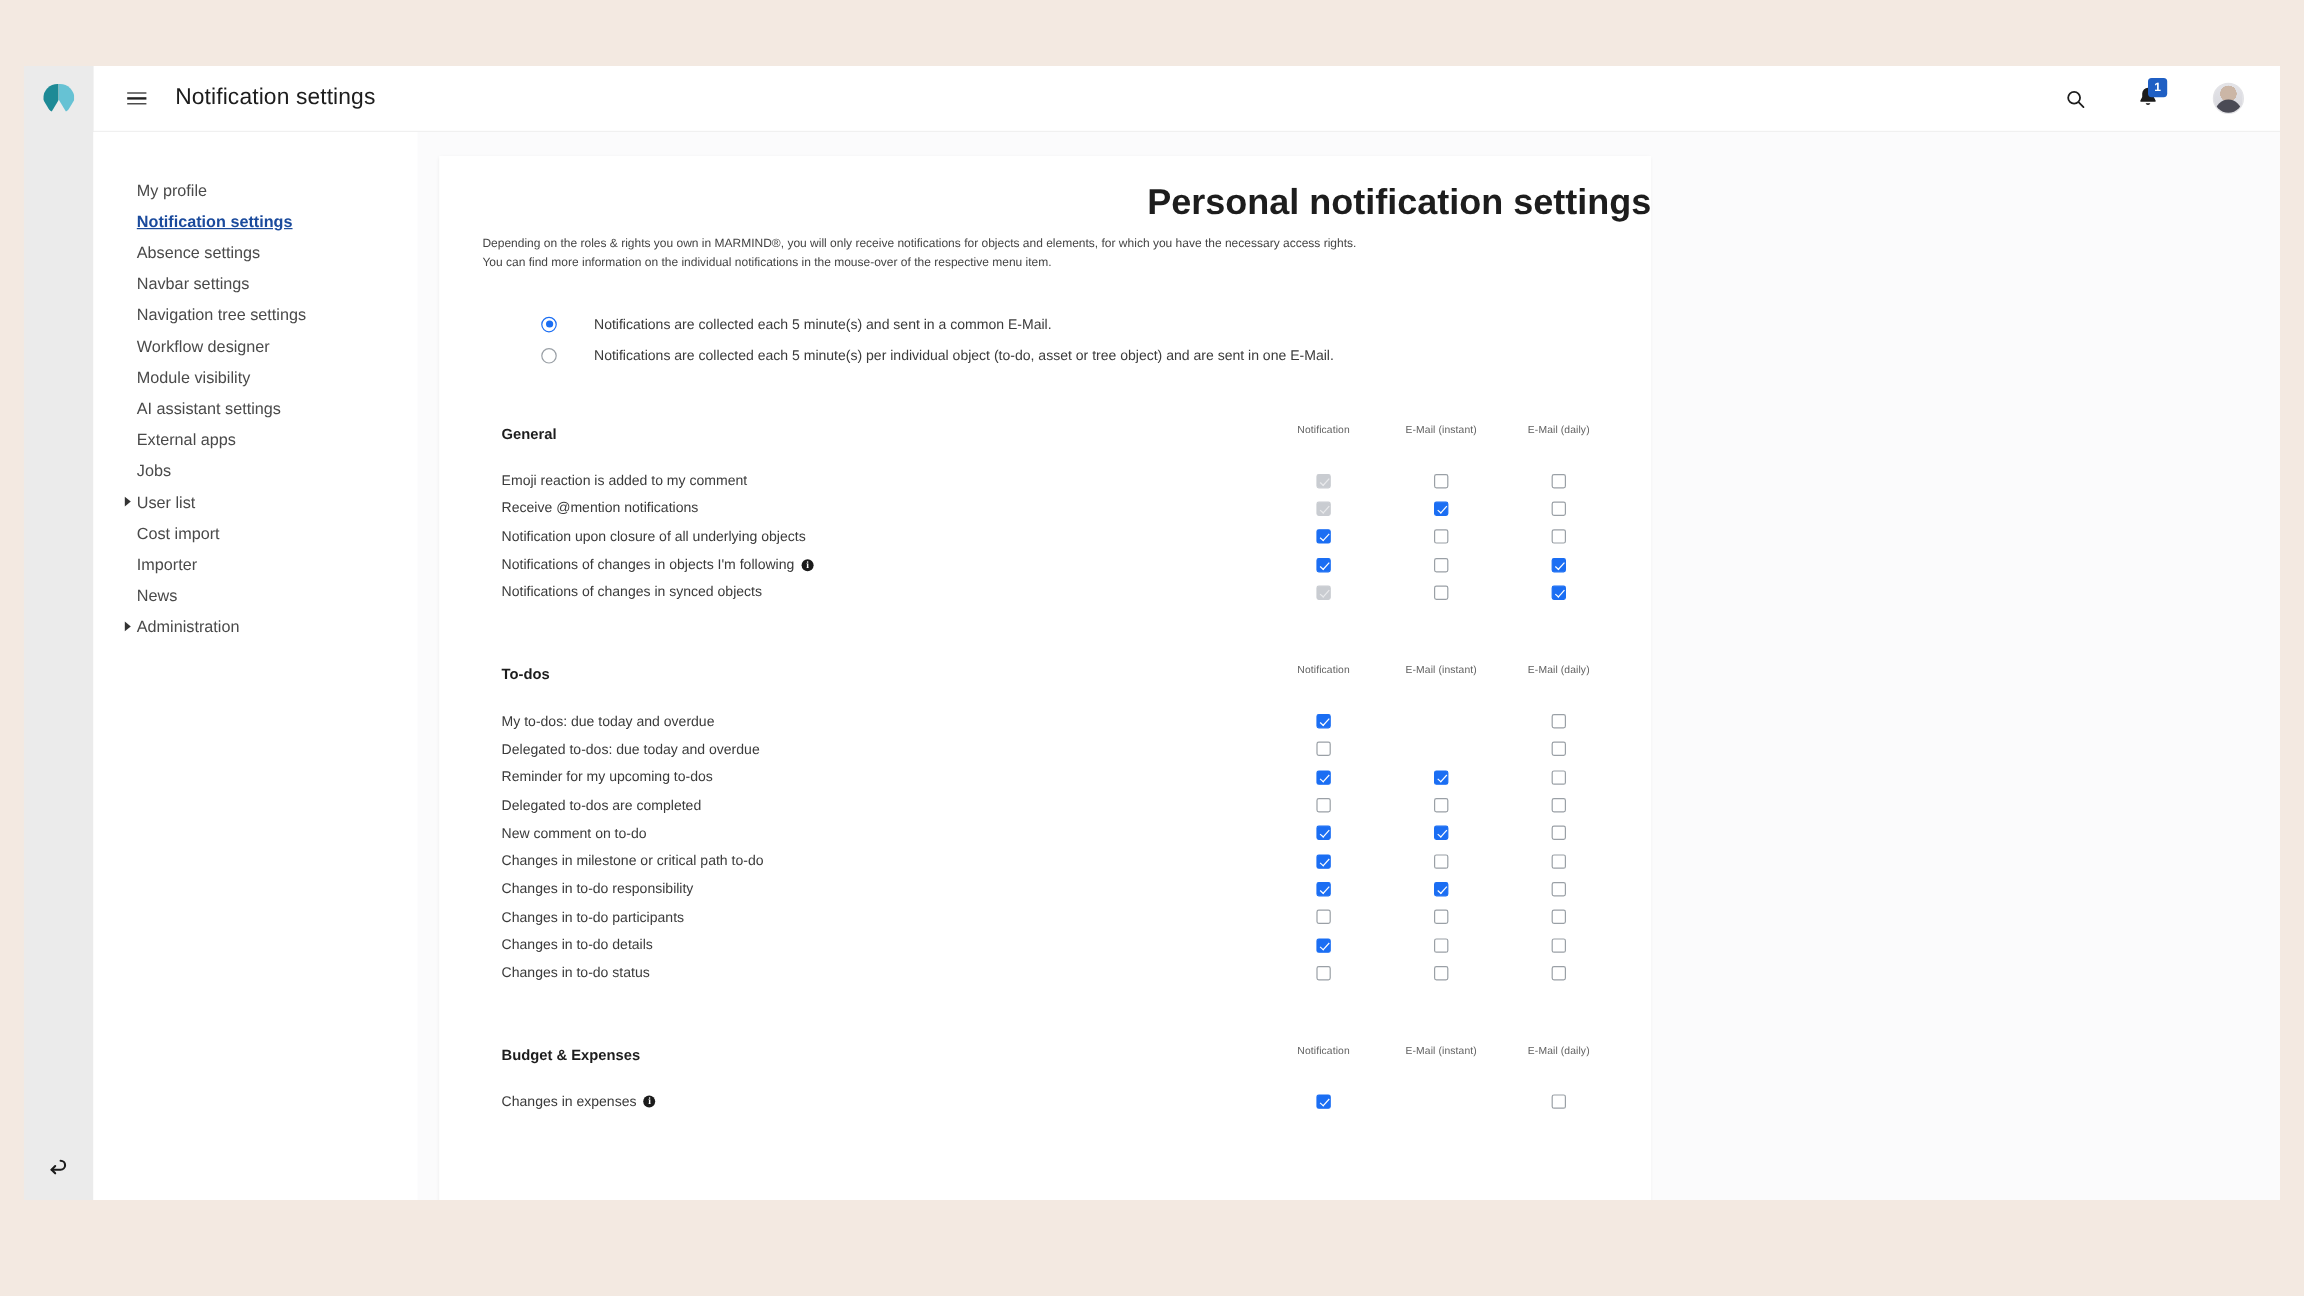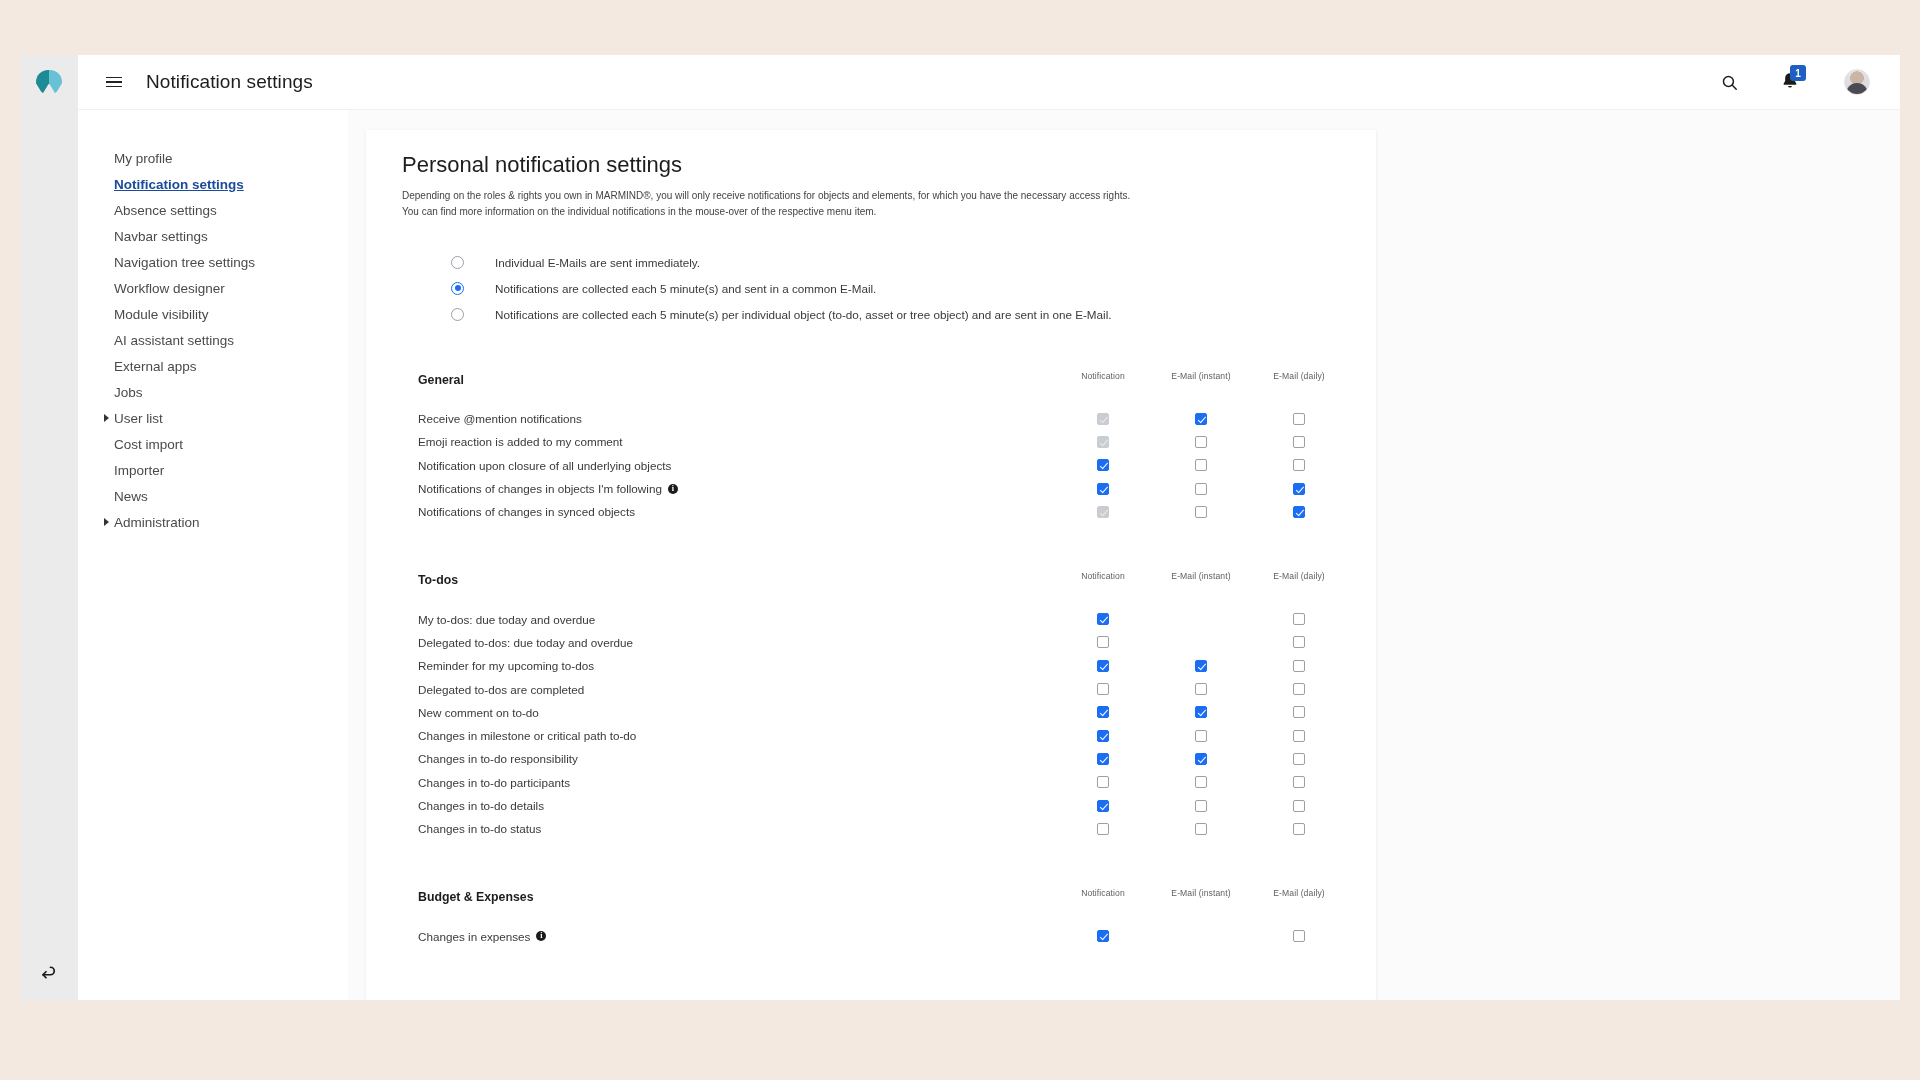--- a/index.html
+++ b/index.html
@@ -144,22 +144,23 @@
   }
   .card {
     position: absolute; left: 18px; top: 20px;
     width: 1010px; bottom: -30px;
     background: #ffffff;
     box-shadow: 0 1px 3px rgba(0,0,0,.08);
     padding: 22px 0 0 36px;
     overflow: hidden;
   }
   .page-title {
-    font-size: 22px; color: #1d1d1d; font-weight: 400;
+    font-size: 30px; color: #1d1d1d; font-weight: 700;
     margin: 0 0 10px 0;
+    text-align: right;
   }
   .page-desc {
     font-size: 10px; color: #444; line-height: 1.55;
     margin: 0 0 30px 0;
   }
 
   .section-head {
     font-size: 12.3px; font-weight: 700; color: #1d1d1d;
     margin: 0 0 6px 16px;
     position: relative;
@@ -355,24 +356,20 @@
       <div class="card">
 
         <h1 class="page-title">Personal notification settings</h1>
 
         <p class="page-desc">
           <span>Depending on the roles &amp; rights you own in MARMIND®, you will only receive notifications for objects and elements, for which you have the necessary access rights.</span><br>
           <span>You can find more information on the individual notifications in the mouse-over of the respective menu item.</span>
         </p>
 
         <div class="radio-list" id="radio-list">
-            <div class="radio-row">
-              <span class="radio"></span>
-              <span class="radio-label">Individual E-Mails are sent immediately.</span>
-            </div>
             <div class="radio-row">
               <span class="radio checked"></span>
               <span class="radio-label">Notifications are collected each 5 minute(s) and sent in a common E-Mail.</span>
             </div>
             <div class="radio-row">
               <span class="radio"></span>
               <span class="radio-label">Notifications are collected each 5 minute(s) per individual object (to-do, asset or tree object) and are sent in one E-Mail.</span>
             </div>
           </div>
 
@@ -381,44 +378,44 @@
               <div class="section-head-row">
                 <div class="section-head" style="margin: 0px 0px 0px 16px;">General</div>
                 <div class="col-headers">
                   <div class="col-head">Notification</div>
                   <div class="col-head">E-Mail (instant)</div>
                   <div class="col-head">E-Mail (daily)</div>
                 </div>
               </div>
               <div class="row">
                 <div class="row-label">
+                  <span>Emoji reaction is added to my comment</span>
+                </div>
+                <div class="row-boxes">
+                  <div class="box-cell">
+                    <span class="cb checked disabled"></span>
+                  </div>
+                  <div class="box-cell">
+                    <span class="cb"></span>
+                  </div>
+                  <div class="box-cell">
+                    <span class="cb"></span>
+                  </div>
+                </div>
+              </div>
+              <div class="row">
+                <div class="row-label">
                   <span>Receive @mention notifications</span>
                 </div>
                 <div class="row-boxes">
                   <div class="box-cell">
                     <span class="cb checked disabled"></span>
                   </div>
                   <div class="box-cell">
                     <span class="cb checked"></span>
-                  </div>
-                  <div class="box-cell">
-                    <span class="cb"></span>
-                  </div>
-                </div>
-              </div>
-              <div class="row">
-                <div class="row-label">
-                  <span>Emoji reaction is added to my comment</span>
-                </div>
-                <div class="row-boxes">
-                  <div class="box-cell">
-                    <span class="cb checked disabled"></span>
-                  </div>
-                  <div class="box-cell">
-                    <span class="cb"></span>
                   </div>
                   <div class="box-cell">
                     <span class="cb"></span>
                   </div>
                 </div>
               </div>
               <div class="row">
                 <div class="row-label">
                   <span>Notification upon closure of all underlying objects</span>
                 </div>

